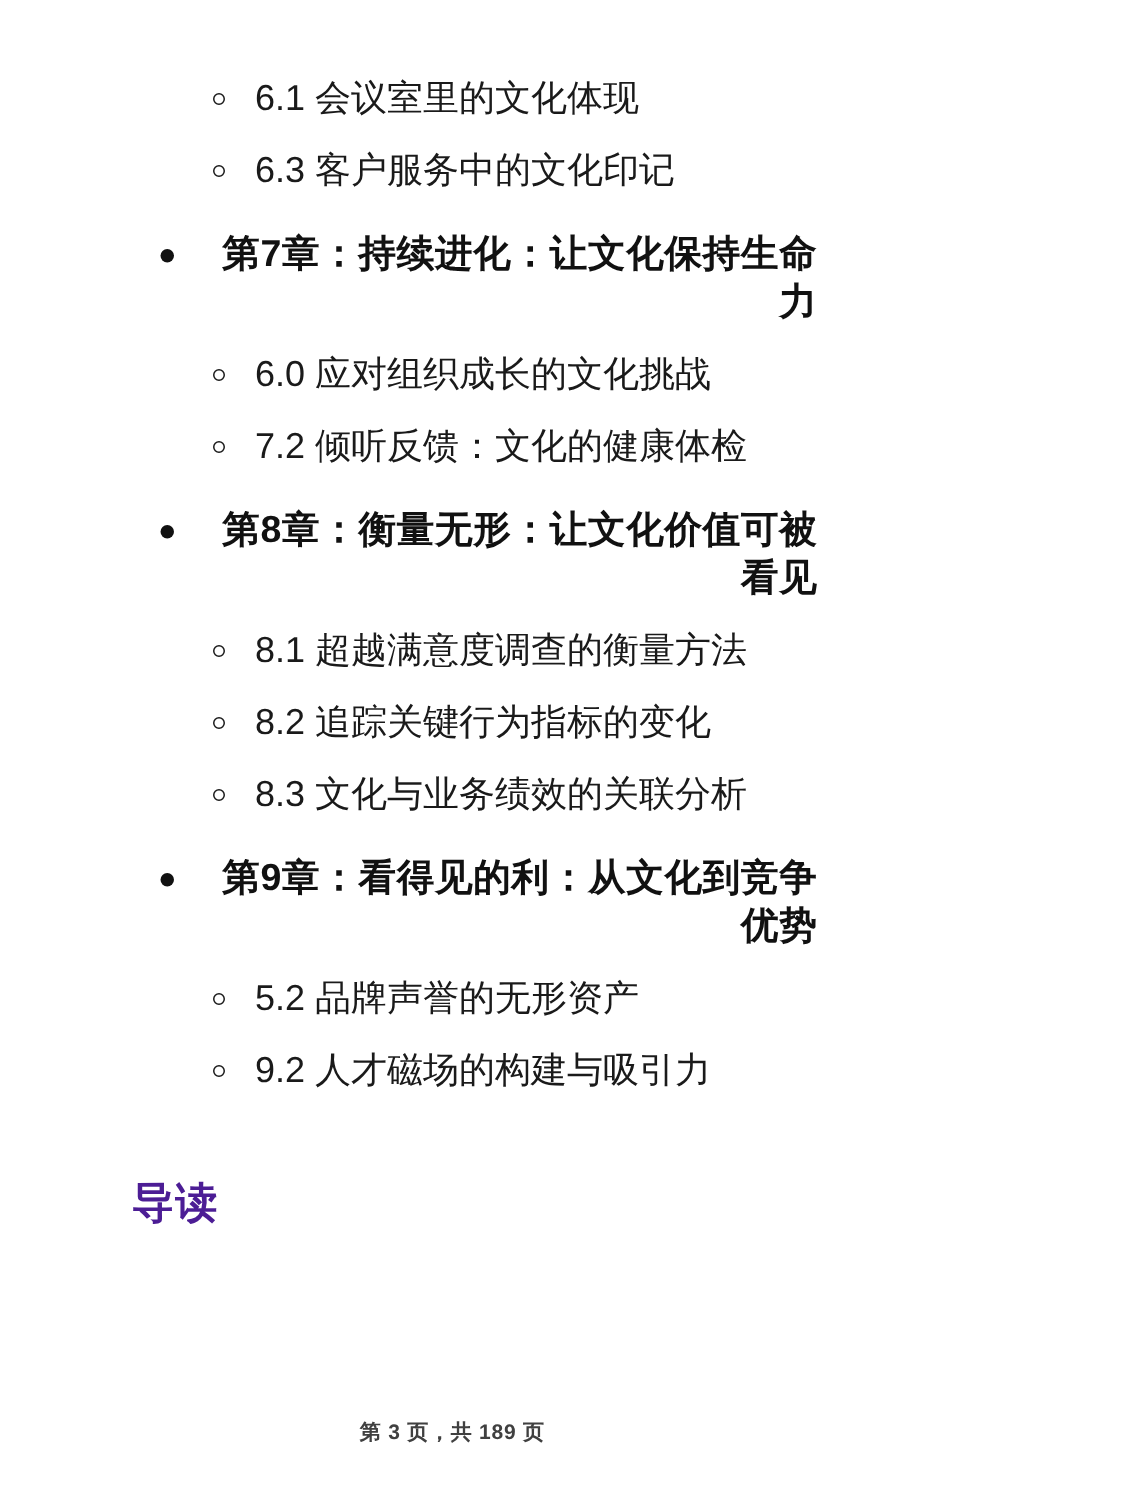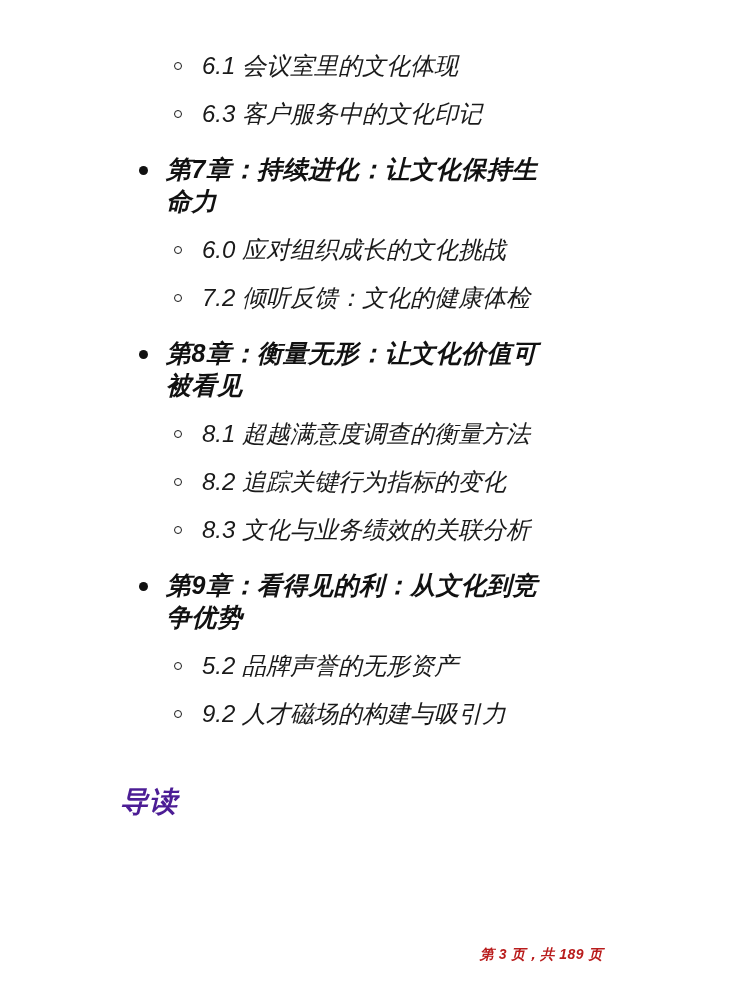--- a/index.html
+++ b/index.html
@@ -12,38 +12,38 @@
     height: 1000px;
     font-family: "Liberation Sans", "DejaVu Sans", sans-serif;
     color: #1a1a1a;
     position: relative;
     overflow: hidden;
   }
   .page {
     width: 603px;
     height: 1000px;
     box-sizing: border-box;
-    padding: 34px 58px 0 92px;
+    padding: 34px 58px 0 60px;
     position: relative;
-    font-style: italic;
   }
   .toc {
     list-style: none;
     margin: 0;
     padding: 0;
   }
   
   .chapter {
     position: relative;
     font-size: 25px;
     font-weight: bold;
     letter-spacing: 0.5px;
     line-height: 1.3;
     margin: 22px 0 14px 74px;
     color: #111111;
+    text-align: right;
   }
   .chapter::before {
     content: "";
     position: absolute;
     left: -27px;
     top: 13px;
     width: 9px;
     height: 9px;
     border-radius: 50%;
     background: #111111;
@@ -78,24 +78,24 @@
     font-size: 28px;
     font-weight: bold;
     margin: 52px 0 0 28px;
     letter-spacing: 1px;
   }
   .footer {
     position: absolute;
     left: 0;
     right: 0;
     bottom: 36px;
-    text-align: right;
+    text-align: center;
     font-size: 14px;
     font-weight: bold;
-    color: #b91c1c;
+    color: #404040;
     letter-spacing: 0.5px;
   }
 </style>
 </head>
 <body>
 
 <div class="page">
 
   <div class="toc">
 

